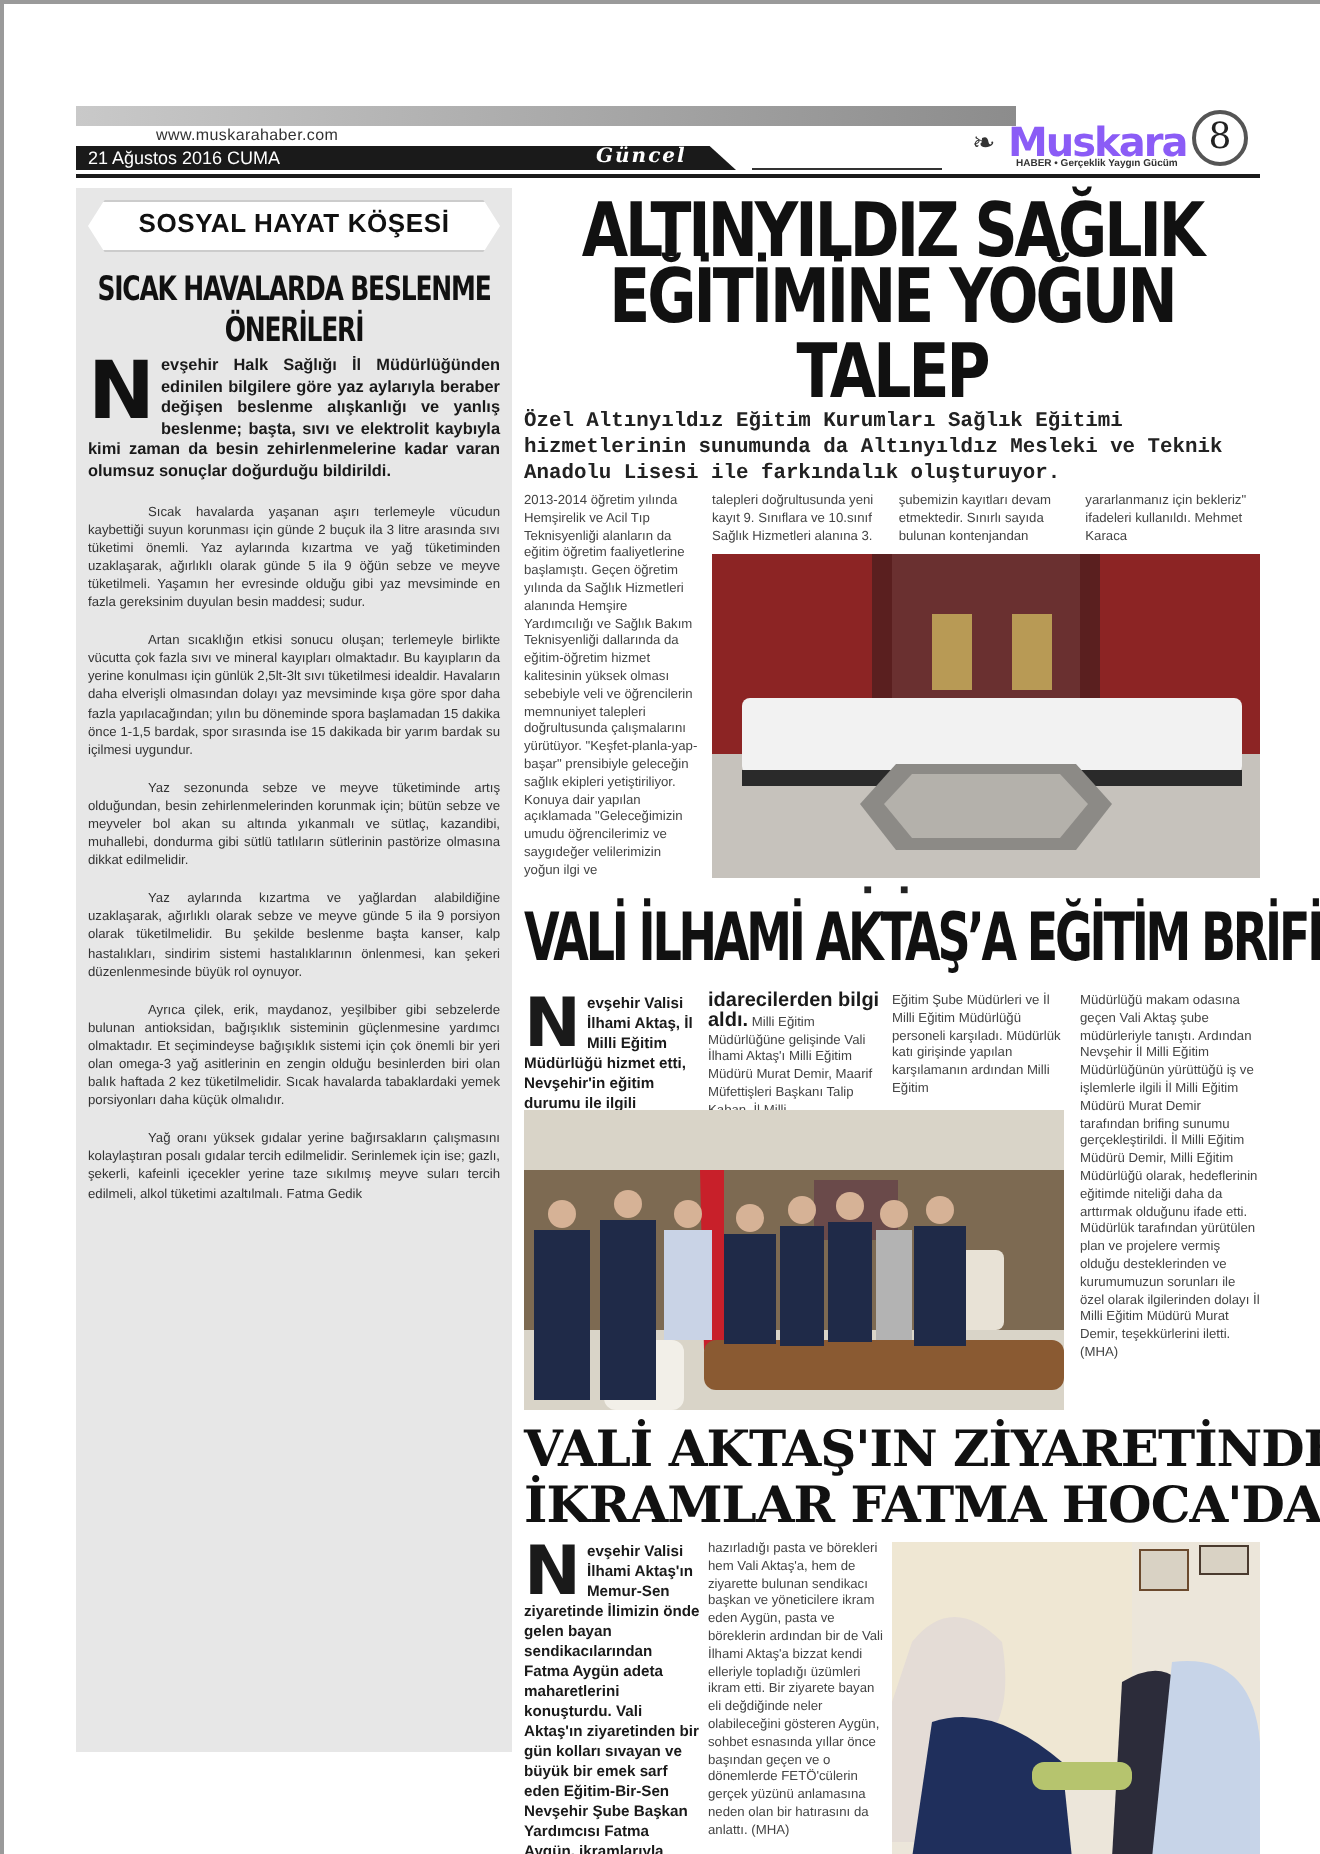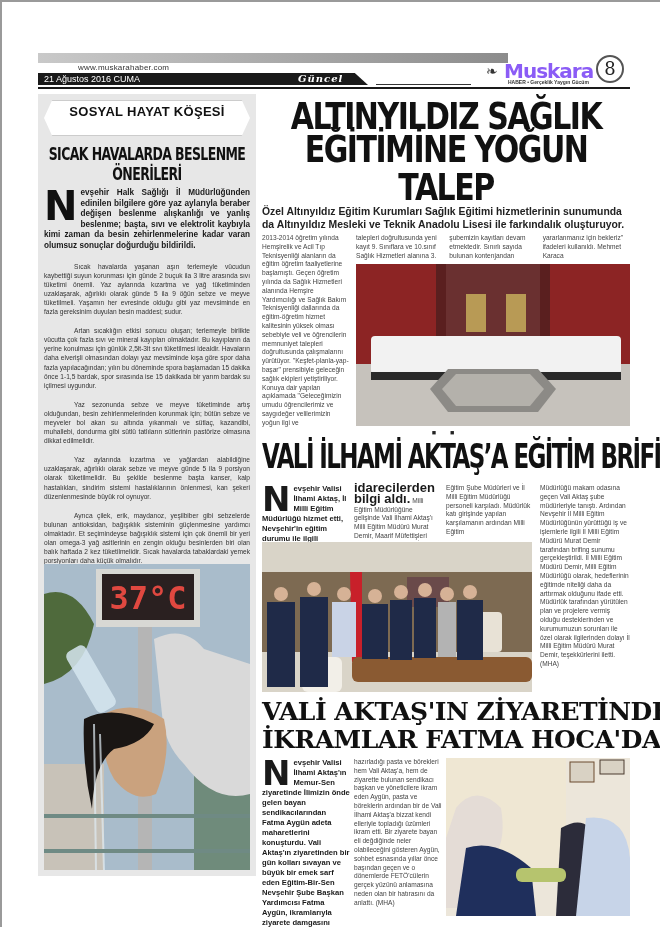--- a/index.html
+++ b/index.html
@@ -17,32 +17,32 @@
   .hdr-line { position: absolute; left: 338px; top: 31px; width: 95px; height: 1px; background: #333; }
   .hdr-rule { position: absolute; left: 0; top: 34px; width: 592px; height: 2px; background: #1a1a1a; }
   .logo { position: absolute; left: 448px; top: 4px; width: 108px; height: 28px; }
   .logo-swirl { position: absolute; left: 0; top: 6px; font-size: 14px; color: #333; }
   .logo-text { position: absolute; left: 18px; top: 2px; font-size: 20px; font-weight: bold; color: #8b5cf6; font-family: "DejaVu Sans", sans-serif; letter-spacing: -1px; }
   .logo-sub { position: absolute; left: 22px; top: 22px; font-size: 5px; color: #333; font-weight: bold; }
   .page-num { position: absolute; left: 558px; top: 2px; width: 28px; height: 28px; border: 2px solid #555; border-radius: 50%; font-family: "DejaVu Serif", serif; font-size: 18px; text-align: center; line-height: 24px; color: #222; }
 
   
   .leftcol { position: absolute; left: 38px; top: 94px; width: 218px; height: 782px; background: #e7e7e7; }
-  .corner-tag { margin: 6px 6px 0; height: 36px; background: #fff; border-top: 1px solid #ccc; border-bottom: 1px solid #ccc; text-align: center; font-size: 13px; font-weight: bold; letter-spacing: .3px; line-height: 22px; color: #111; clip-path: polygon(4% 0,96% 0,100% 50%,96% 100%,4% 100%,0 50%); }
+  .corner-tag { margin: 6px 6px 0; height: 26px; background: #fff; border-top: 1px solid #ccc; border-bottom: 1px solid #ccc; text-align: center; font-size: 13px; font-weight: bold; letter-spacing: .3px; line-height: 22px; color: #111; clip-path: polygon(4% 0,96% 0,100% 50%,96% 100%,4% 100%,0 50%); }
   .left-title { margin: 8px 6px 0; font-family: "DejaVu Sans", sans-serif; font-weight: bold; font-size: 12.5px; letter-spacing: -.6px; text-align: center; color: #111; transform: scaleY(1.35); transform-origin: top; }
   .lede { margin: 14px 6px 0; font-size: 8.2px; font-weight: bold; line-height: 10.6px; text-align: justify; color: #1a1a1a; }
   .drop { float: left; font-size: 40px; line-height: 32px; font-weight: bold; margin: 2px 3px 0 0; font-family: "DejaVu Sans", sans-serif; color: #111; }
   .body-p { margin: 10px 6px 0; font-size: 6.6px; line-height: 9.1px; text-align: justify; color: #333; text-indent: 30px; }
   .left-photo { position: absolute; left: 6px; top: 470px; width: 206px; height: 306px; background: #9ab0c2; overflow: hidden; }
 
   
   .rightcol { position: absolute; left: 262px; top: 94px; width: 368px; }
   .h1 { font-family: "DejaVu Sans", sans-serif; font-weight: bold; color: #111; text-align: center; letter-spacing: -1.5px; line-height: 1; }
   .headline1 { font-size: 30px; transform: scaleY(1.25); transform-origin: top; margin-top: 4px; }
-  .subhead { font-size: 10.4px; font-weight: bold; color: #222; line-height: 13px; margin-top: 14px; }
+  .subhead { font-size: 10.4px; font-weight: bold; color: #222; line-height: 13px; margin-top: 14px; font-family: Liberation Mono, monospace; }
   .cols { display: flex; gap: 6px; font-size: 6.6px; line-height: 8.8px; color: #444; }
   .cols .c { flex: 1; }
   .photo { background: #999; overflow: hidden; position: relative; }
   .hd2 { font-family: "DejaVu Sans", sans-serif; font-weight: bold; font-size: 23px; letter-spacing: -1.6px; transform: scaleY(1.45); transform-origin: top; text-align: left; color: #111; white-space: nowrap; }
   .hd3 { font-family: "DejaVu Serif", serif; font-weight: bold; font-size: 25px; letter-spacing: -.5px; text-align: center; color: #111; line-height: 28px; white-space: nowrap; }
   .lede-r { font-size: 7.6px; line-height: 10px; font-weight: bold; color: #1a1a1a; }
   .drop-r { float: left; font-size: 34px; line-height: 28px; font-weight: bold; margin: 1px 3px 0 0; font-family: "DejaVu Sans", sans-serif; }
   .dots { text-align: center; font-size: 7px; color: #222; letter-spacing: 6px; }
 </style>
 </head>
@@ -73,39 +73,20 @@
     <span class="drop">N</span>
     <span>evşehir Halk Sağlığı İl Müdürlüğünden edinilen bilgilere göre yaz aylarıyla beraber değişen beslenme alışkanlığı ve yanlış beslenme; başta, sıvı ve elektrolit kaybıyla kimi zaman da besin zehirlenmelerine kadar varan olumsuz sonuçlar doğurduğu bildirildi.</span>
   </div>
   <p class="body-p">Sıcak havalarda yaşanan aşırı terlemeyle vücudun kaybettiği suyun korunması için günde 2 buçuk ila 3 litre arasında sıvı tüketimi önemli. Yaz aylarında kızartma ve yağ tüketiminden uzaklaşarak, ağırlıklı olarak günde 5 ila 9 öğün sebze ve meyve tüketilmeli. Yaşamın her evresinde olduğu gibi yaz mevsiminde en fazla gereksinim duyulan besin maddesi; sudur.</p>
   <p class="body-p">Artan sıcaklığın etkisi sonucu oluşan; terlemeyle birlikte vücutta çok fazla sıvı ve mineral kayıpları olmaktadır. Bu kayıpların da yerine konulması için günlük 2,5lt-3lt sıvı tüketilmesi idealdir. Havaların daha elverişli olmasından dolayı yaz mevsiminde kışa göre spor daha fazla yapılacağından; yılın bu döneminde spora başlamadan 15 dakika önce 1-1,5 bardak, spor sırasında ise 15 dakikada bir yarım bardak su içilmesi uygundur.</p>
   <p class="body-p">Yaz sezonunda sebze ve meyve tüketiminde artış olduğundan, besin zehirlenmelerinden korunmak için; bütün sebze ve meyveler bol akan su altında yıkanmalı ve sütlaç, kazandibi, muhallebi, dondurma gibi sütlü tatlıların sütlerinin pastörize olmasına dikkat edilmelidir.</p>
   <p class="body-p">Yaz aylarında kızartma ve yağlardan alabildiğine uzaklaşarak, ağırlıklı olarak sebze ve meyve günde 5 ila 9 porsiyon olarak tüketilmelidir. Bu şekilde beslenme başta kanser, kalp hastalıkları, sindirim sistemi hastalıklarının önlenmesi, kan şekeri düzenlenmesinde büyük rol oynuyor.</p>
   <p class="body-p">Ayrıca çilek, erik, maydanoz, yeşilbiber gibi sebzelerde bulunan antioksidan, bağışıklık sisteminin güçlenmesine yardımcı olmaktadır. Et seçimindeyse bağışıklık sistemi için çok önemli bir yeri olan omega-3 yağ asitlerinin en zengin olduğu besinlerden biri olan balık haftada 2 kez tüketilmelidir. Sıcak havalarda tabaklardaki yemek porsiyonları daha küçük olmalıdır.</p>
   <p class="body-p">Yağ oranı yüksek gıdalar yerine bağırsakların çalışmasını kolaylaştıran posalı gıdalar tercih edilmelidir. Serinlemek için ise; gazlı, şekerli, kafeinli içecekler yerine taze sıkılmış meyve suları tercih edilmeli, alkol tüketimi azaltılmalı. Fatma Gedik</p>
 
-  <div class="left-photo">
-    <svg width="206" height="306" viewBox="0 0 206 306">
-      <rect x="0" y="0" width="206" height="306" fill="#a9bccb"></rect>
-      <rect x="0" y="200" width="60" height="106" fill="#c8c2b8"></rect>
-      <rect x="150" y="210" width="56" height="96" fill="#6f8b7b"></rect>
-      <path d="M0 30 Q30 20 50 60 Q40 110 0 120 Z" fill="#4f6a3c"></path>
-      <rect x="52" y="5" width="104" height="58" fill="#d8d8d4"></rect>
-      <rect x="58" y="10" width="92" height="46" fill="#2a2020"></rect>
-      <text x="104" y="45" font-family="DejaVu Sans Mono, monospace" font-size="32" font-weight="bold" fill="#e04840" text-anchor="middle">37°C</text>
-      <rect x="94" y="63" width="14" height="243" fill="#b5b5b5"></rect>
-      <path d="M110 75 Q140 60 160 85 L206 100 L206 230 Q170 240 140 200 Q120 180 118 150 Z" fill="#d9d9d9"></path>
-      <path d="M60 150 Q90 135 120 155 Q128 190 112 230 Q90 240 70 215 Q55 190 60 150 Z" fill="#caa27e"></path>
-      <path d="M40 155 Q70 140 110 160 Q100 180 70 185 Q50 200 48 245 Q38 200 40 155 Z" fill="#1a1614"></path>
-      <rect x="36" y="80" width="22" height="70" rx="6" fill="#d6e6f0" opacity=".85" transform="rotate(-30 47 115)"></rect>
-      <path d="M50 160 L52 306 M56 170 L60 306" stroke="#e0ecf4" stroke-width="2" opacity=".7"></path>
-      <rect x="0" y="250" width="206" height="4" fill="#6f8a84"></rect>
-      <rect x="0" y="285" width="206" height="4" fill="#6f8a84"></rect>
-    </svg>
-  </div>
 </div>
 
 <div class="rightcol">
 
   <div>
     <div class="h1 headline1">ALTINYILDIZ SAĞLIK</div>
     <div class="h1 headline1" style="margin-top:3px;">EĞİTİMİNE YOĞUN TALEP</div>
     <div class="subhead">Özel Altınyıldız Eğitim Kurumları Sağlık Eğitimi hizmetlerinin sunumunda da Altınyıldız Mesleki ve Teknik Anadolu Lisesi ile farkındalık oluşturuyor.</div>
     <div style="position:relative; height:195px; margin-top:3px;">
       <div style="position:absolute; left:0; top:0; width:88px; font-size:6.6px; line-height:8.8px; color:#444;">2013-2014 öğretim yılında Hemşirelik ve Acil Tıp Teknisyenliği alanların da eğitim öğretim faaliyetlerine başlamıştı. Geçen öğretim yılında da Sağlık Hizmetleri alanında Hemşire Yardımcılığı ve Sağlık Bakım Teknisyenliği dallarında da eğitim-öğretim hizmet kalitesinin yüksek olması sebebiyle veli ve öğrencilerin memnuniyet talepleri doğrultusunda çalışmalarını yürütüyor. "Keşfet-planla-yap-başar" prensibiyle geleceğin sağlık ekipleri yetiştiriliyor. Konuya dair yapılan açıklamada "Geleceğimizin umudu öğrencilerimiz ve saygıdeğer velilerimizin yoğun ilgi ve</div>
@@ -138,21 +119,21 @@
   </div>
 
   <div style="margin-top:2px;">
     <div class="hd2">VALİ İLHAMİ AKTAŞ’A EĞİTİM BRİFİNGİ</div>
     <div style="position:relative; height:232px; margin-top:20px;">
       <div style="position:absolute; left:0; top:0; width:86px;" class="lede-r">
         <span class="drop-r">N</span>
         <span>evşehir Valisi İlhami Aktaş, İl Milli Eğitim Müdürlüğü hizmet etti, Nevşehir'in eğitim durumu ile ilgili</span>
       </div>
       <div style="position:absolute; left:92px; top:0; width:86px; font-size:6.6px; line-height:8.8px; color:#444;">
-        <b style="font-size:13px; color:#1a1a1a;">idarecilerden bilgi aldı.</b>
+        <b style="font-size:10px; color:#1a1a1a;">idarecilerden bilgi aldı.</b>
         <span>Milli Eğitim Müdürlüğüne gelişinde Vali İlhami Aktaş'ı Milli Eğitim Müdürü Murat Demir, Maarif Müfettişleri Başkanı Talip Kaban, İl Milli</span>
       </div>
       <div style="position:absolute; left:184px; top:0; width:86px; font-size:6.6px; line-height:8.8px; color:#444;">Eğitim Şube Müdürleri ve İl Milli Eğitim Müdürlüğü personeli karşıladı. Müdürlük katı girişinde yapılan karşılamanın ardından Milli Eğitim</div>
       <div style="position:absolute; left:278px; top:0; width:90px; font-size:6.6px; line-height:8.8px; color:#444;">Müdürlüğü makam odasına geçen Vali Aktaş şube müdürleriyle tanıştı. Ardından Nevşehir İl Milli Eğitim Müdürlüğünün yürüttüğü iş ve işlemlerle ilgili İl Milli Eğitim Müdürü Murat Demir tarafından brifing sunumu gerçekleştirildi. İl Milli Eğitim Müdürü Demir, Milli Eğitim Müdürlüğü olarak, hedeflerinin eğitimde niteliği daha da arttırmak olduğunu ifade etti. Müdürlük tarafından yürütülen plan ve projelere vermiş olduğu desteklerinden ve kurumumuzun sorunları ile özel olarak ilgilerinden dolayı İl Milli Eğitim Müdürü Murat Demir, teşekkürlerini iletti. (MHA)</div>
       <div class="photo" style="position:absolute; left:0; top:58px; width:270px; height:150px;">
         <svg width="270" height="150" viewBox="0 0 270 150">
           <rect width="270" height="150" fill="#d9d4c8"></rect>
           <rect x="0" y="30" width="270" height="80" fill="#7d6a52"></rect>
           <rect x="145" y="35" width="42" height="30" fill="#6a4a4a"></rect>
           <path d="M88 30 L90 120 L100 120 L100 30 Z" fill="#c8202a"></path>

